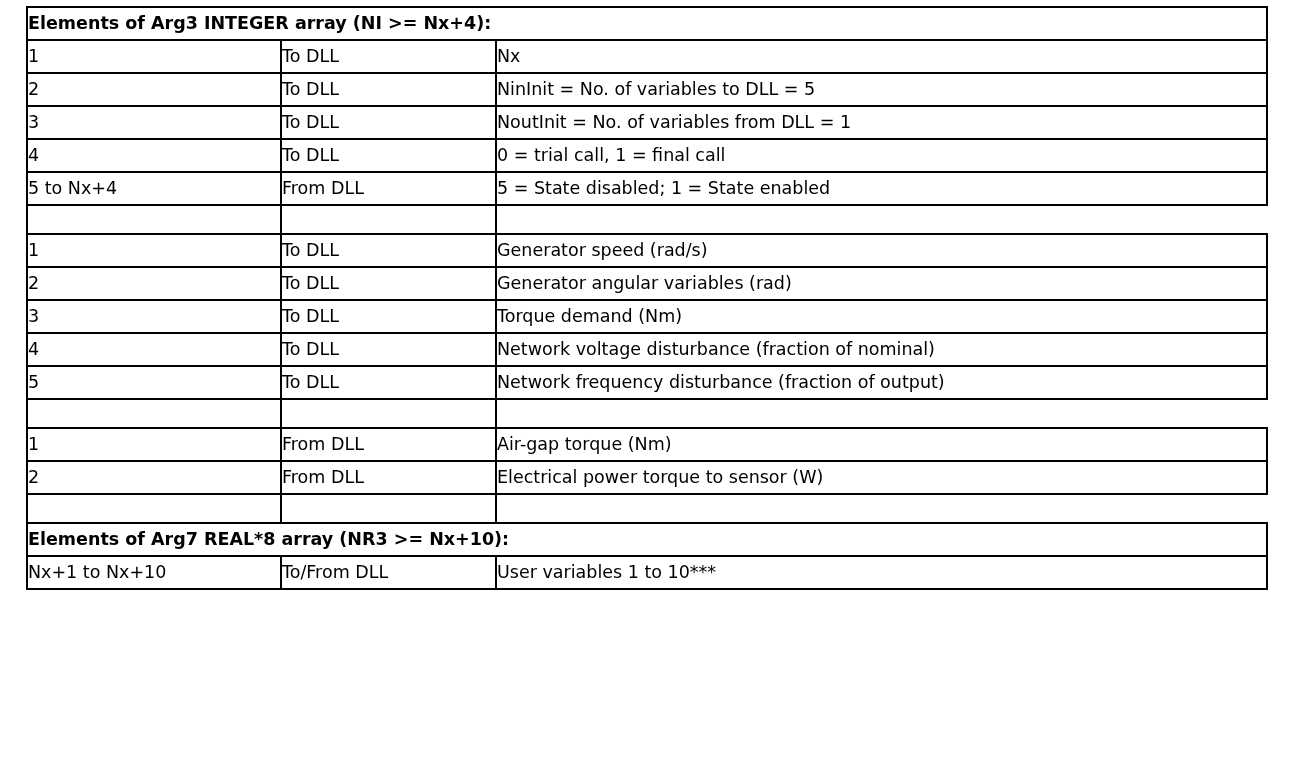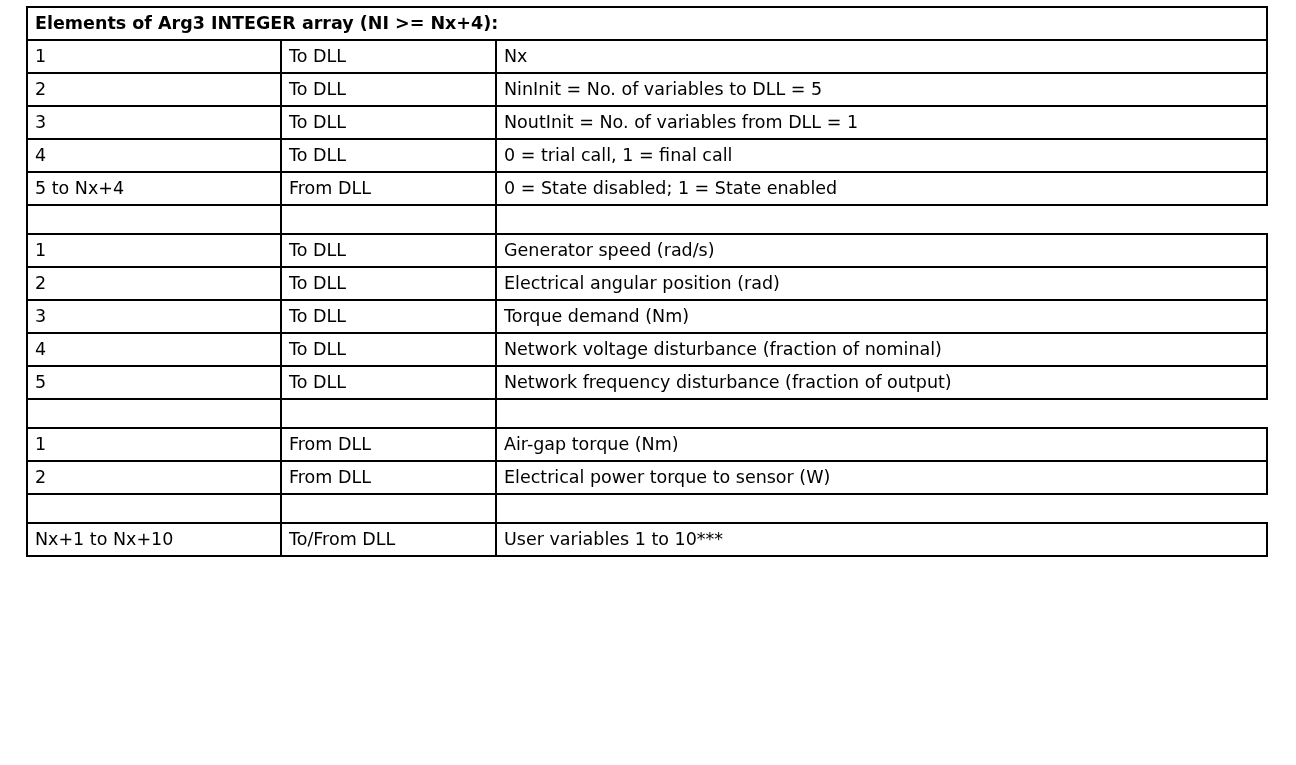--- a/index.html
+++ b/index.html
@@ -18,21 +18,21 @@
     box-sizing: border-box;
   }
   table.spec {
     border-collapse: collapse;
     table-layout: fixed;
     width: 1240px;
     font-size: 17.5px;
   }
   table.spec td {
     border: 2px solid #000000;
-    padding: 2px 7px 3px 7px;
+    padding: 2px 7px 3px 0;
     height: 26px;
     vertical-align: middle;
     white-space: nowrap;
     overflow: hidden;
     line-height: 1.15;
   }
   col.c1 { width: 254px; }
   col.c2 { width: 215px; }
   col.c3 { width: 771px; }
 
@@ -83,38 +83,38 @@
         <td>NoutInit = No. of variables from DLL = 1</td>
       </tr>
       <tr>
         <td>4</td>
         <td>To DLL</td>
         <td>0 = trial call, 1 = final call</td>
       </tr>
       <tr>
         <td>5 to Nx+4</td>
         <td>From DLL</td>
-        <td>0 = State disabled; 1 = State enabled</td>
+        <td>5 = State disabled; 1 = State enabled</td>
       </tr>
 
       <tr class="spacer-row">
         <td class="gap"></td>
         <td class="gap"></td>
         <td class="blank-right"></td>
       </tr>
 
       <tr>
         <td>1</td>
         <td>To DLL</td>
         <td>Generator speed (rad/s)</td>
       </tr>
       <tr>
         <td>2</td>
         <td>To DLL</td>
-        <td>Electrical angular position (rad)</td>
+        <td>Generator angular variables (rad)</td>
       </tr>
       <tr>
         <td>3</td>
         <td>To DLL</td>
         <td>Torque demand (Nm)</td>
       </tr>
       <tr>
         <td>4</td>
         <td>To DLL</td>
         <td>Network voltage disturbance (fraction of nominal)</td>
@@ -141,20 +141,23 @@
         <td>From DLL</td>
         <td>Electrical power torque to sensor (W)</td>
       </tr>
 
       <tr class="spacer-row">
         <td class="gap"></td>
         <td class="gap"></td>
         <td class="blank-right"></td>
       </tr>
 
+      <tr class="header-row">
+        <td colspan="3">Elements of Arg7 REAL*8 array (NR3 &gt;= Nx+10):</td>
+      </tr>
       <tr>
         <td>Nx+1 to Nx+10</td>
         <td>To/From DLL</td>
         <td>User variables 1 to 10***</td>
       </tr>
 
     </tbody>
   </table>
 </div>
 

